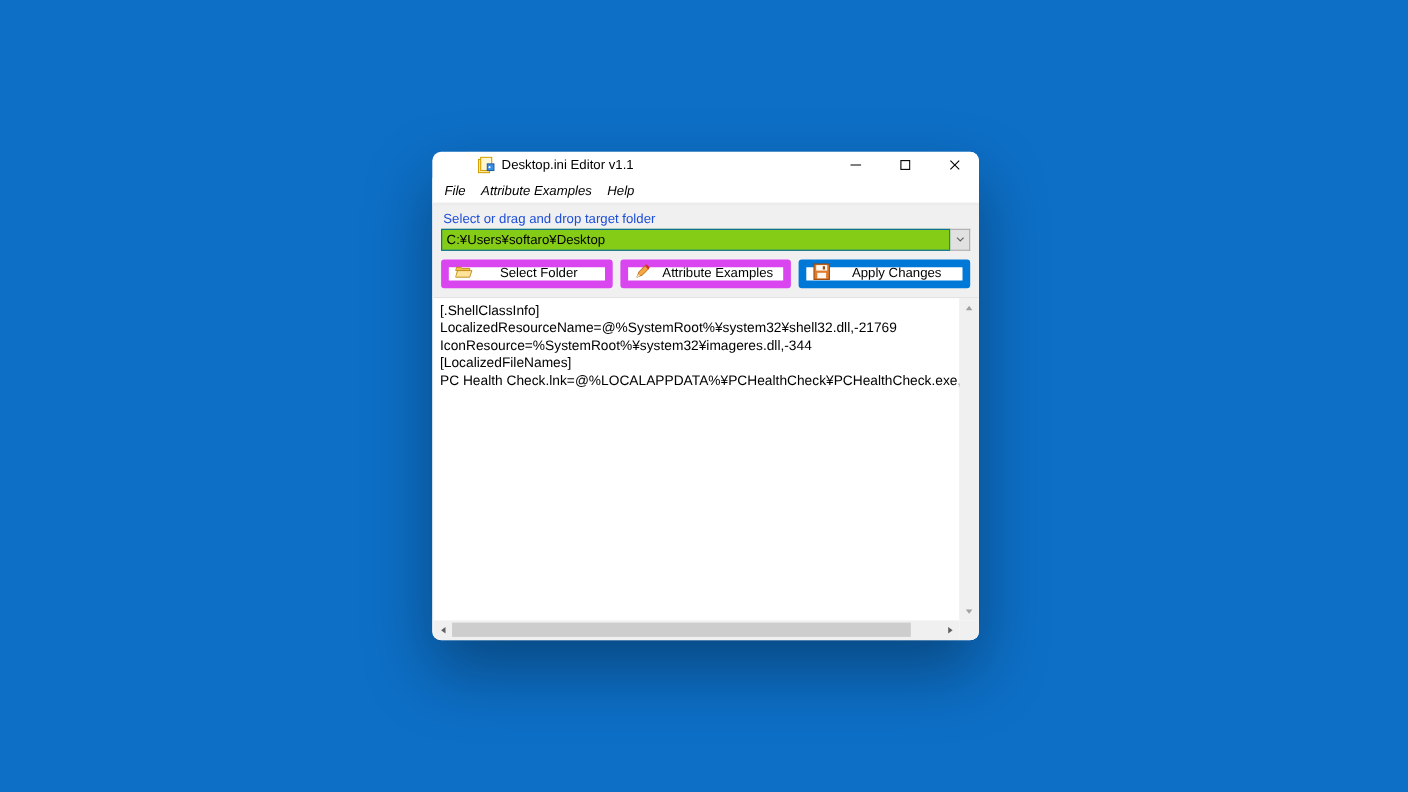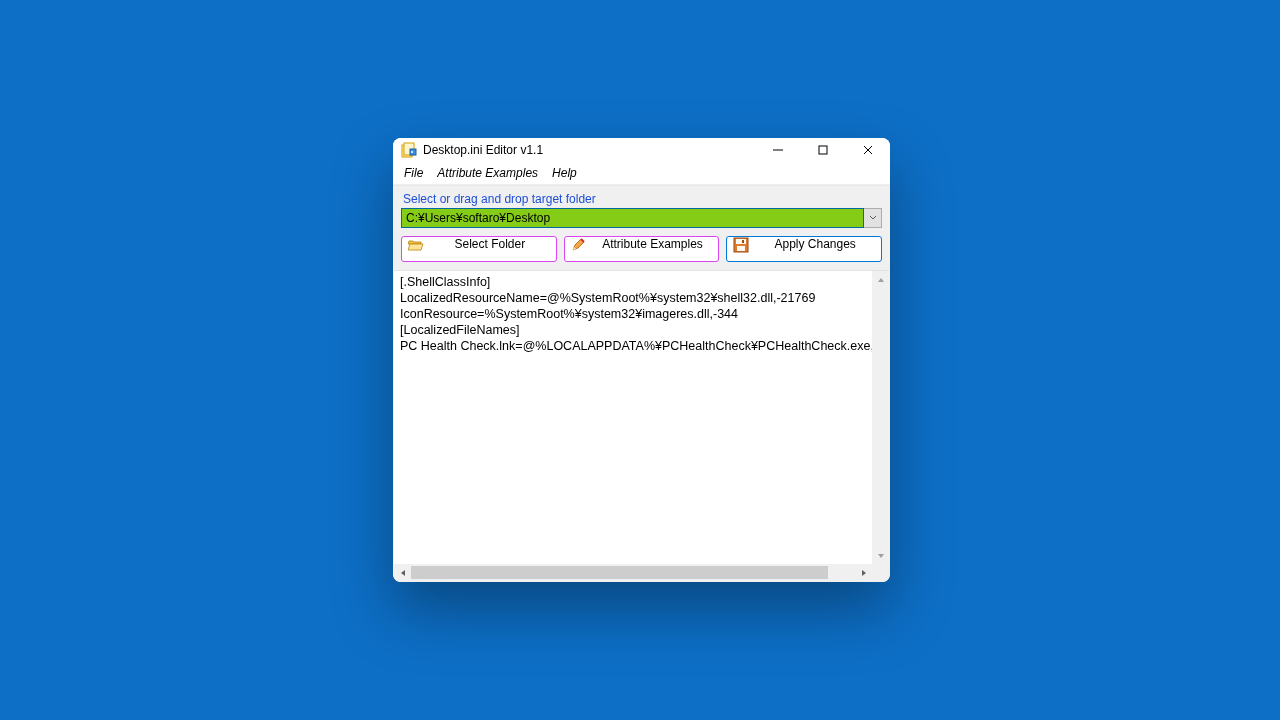--- a/index.html
+++ b/index.html
@@ -27,20 +27,21 @@
   }
 
   
   .titlebar {
     height: 24px;
     display: flex;
     align-items: center;
     padding: 0 0 0 8px;
     background: #ffffff;
     font-size: 12px;
+    margin-left: 33px;
   }
   .titlebar .app-icon {
     width: 16px;
     height: 16px;
     margin-right: 6px;
   }
   .titlebar .title-text {
     flex: 0 0 auto;
     color: #000;
   }
@@ -119,24 +120,24 @@
   
   .button-row {
     display: flex;
     gap: 7px;
     padding: 2px 8px 8px 8px;
   }
   .btn {
     flex: 1 1 0;
     height: 26px;
     background: #ffffff;
-    border: 1px solid #d946ef;
+    border: 7px solid #d946ef;
     border-radius: 3px;
     display: flex;
-    align-items: flex-start;
+    align-items: flex-end;
     font-size: 12px;
     padding: 0 6px;
     box-sizing: border-box;
     cursor: default;
   }
   .btn .b-icon {
     width: 16px;
     height: 16px;
     margin-right: 6px;
     flex: 0 0 auto;

